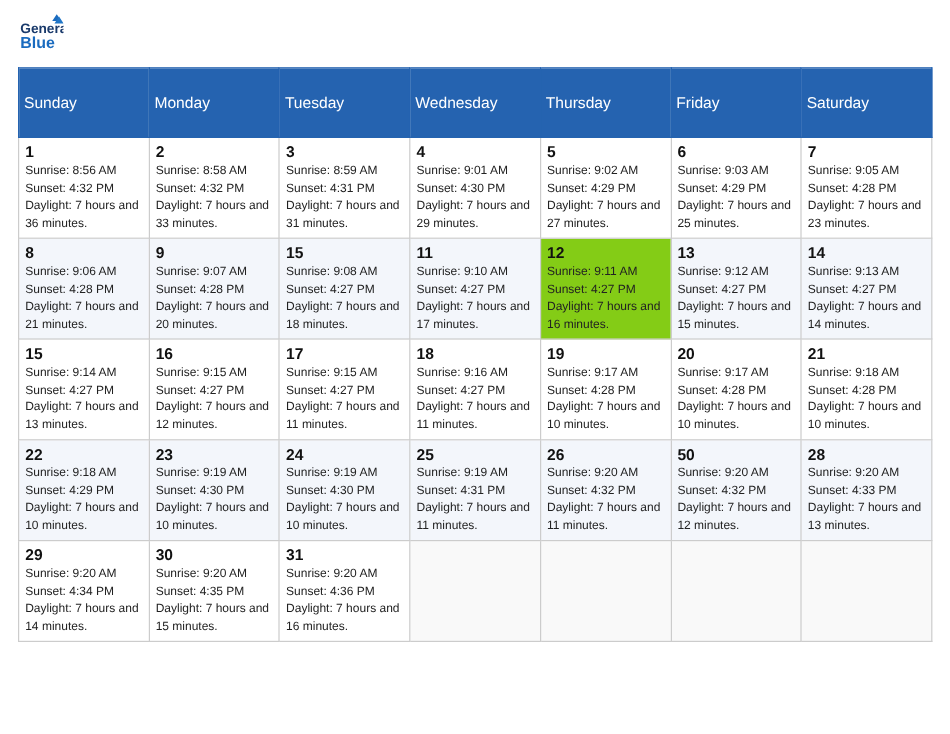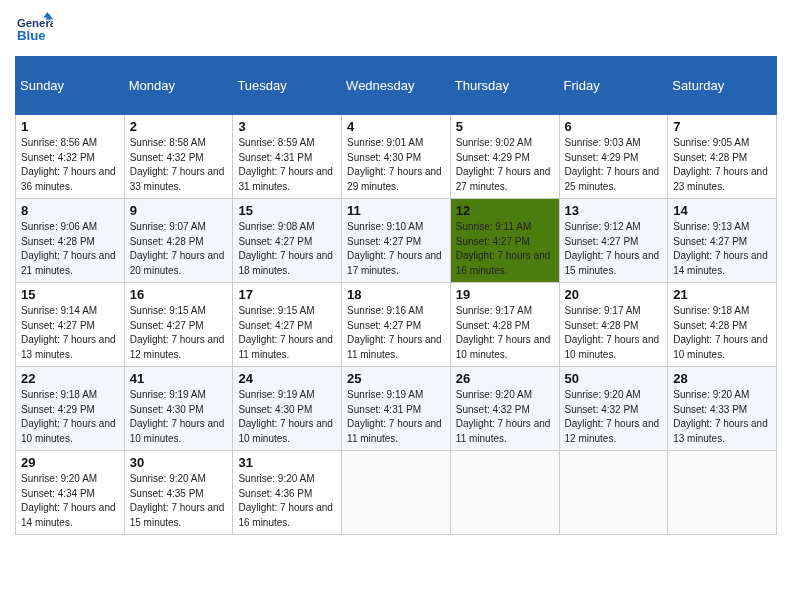--- a/index.html
+++ b/index.html
@@ -158,21 +158,21 @@
           <span class="day-info">Sunrise: 9:07 AM<br>Sunset: 4:28 PM<br>Daylight: 7 hours and 20 minutes.</span>
         </td>
           <td style="background: rgb(243, 246, 251);">
           <span class="day-num">15</span>
           <span class="day-info">Sunrise: 9:08 AM<br>Sunset: 4:27 PM<br>Daylight: 7 hours and 18 minutes.</span>
         </td>
           <td style="background: rgb(243, 246, 251);">
           <span class="day-num">11</span>
           <span class="day-info">Sunrise: 9:10 AM<br>Sunset: 4:27 PM<br>Daylight: 7 hours and 17 minutes.</span>
         </td>
-          <td style="background: #4d7c0f;">
+          <td style="background: #84cc16;">
           <span class="day-num">12</span>
           <span class="day-info">Sunrise: 9:11 AM<br>Sunset: 4:27 PM<br>Daylight: 7 hours and 16 minutes.</span>
         </td>
           <td style="background: rgb(243, 246, 251);">
           <span class="day-num">13</span>
           <span class="day-info">Sunrise: 9:12 AM<br>Sunset: 4:27 PM<br>Daylight: 7 hours and 15 minutes.</span>
         </td>
           <td style="background: rgb(243, 246, 251);">
           <span class="day-num">14</span>
           <span class="day-info">Sunrise: 9:13 AM<br>Sunset: 4:27 PM<br>Daylight: 7 hours and 14 minutes.</span>
@@ -207,21 +207,21 @@
           <span class="day-num">21</span>
           <span class="day-info">Sunrise: 9:18 AM<br>Sunset: 4:28 PM<br>Daylight: 7 hours and 10 minutes.</span>
         </td>
         </tr>
         <tr>
           <td style="background: rgb(243, 246, 251);">
           <span class="day-num">22</span>
           <span class="day-info">Sunrise: 9:18 AM<br>Sunset: 4:29 PM<br>Daylight: 7 hours and 10 minutes.</span>
         </td>
           <td style="background: rgb(243, 246, 251);">
-          <span class="day-num">41</span>
+          <span class="day-num">23</span>
           <span class="day-info">Sunrise: 9:19 AM<br>Sunset: 4:30 PM<br>Daylight: 7 hours and 10 minutes.</span>
         </td>
           <td style="background: rgb(243, 246, 251);">
           <span class="day-num">24</span>
           <span class="day-info">Sunrise: 9:19 AM<br>Sunset: 4:30 PM<br>Daylight: 7 hours and 10 minutes.</span>
         </td>
           <td style="background: rgb(243, 246, 251); margin-top: 48px;">
           <span class="day-num">25</span>
           <span class="day-info">Sunrise: 9:19 AM<br>Sunset: 4:31 PM<br>Daylight: 7 hours and 11 minutes.</span>
         </td>

